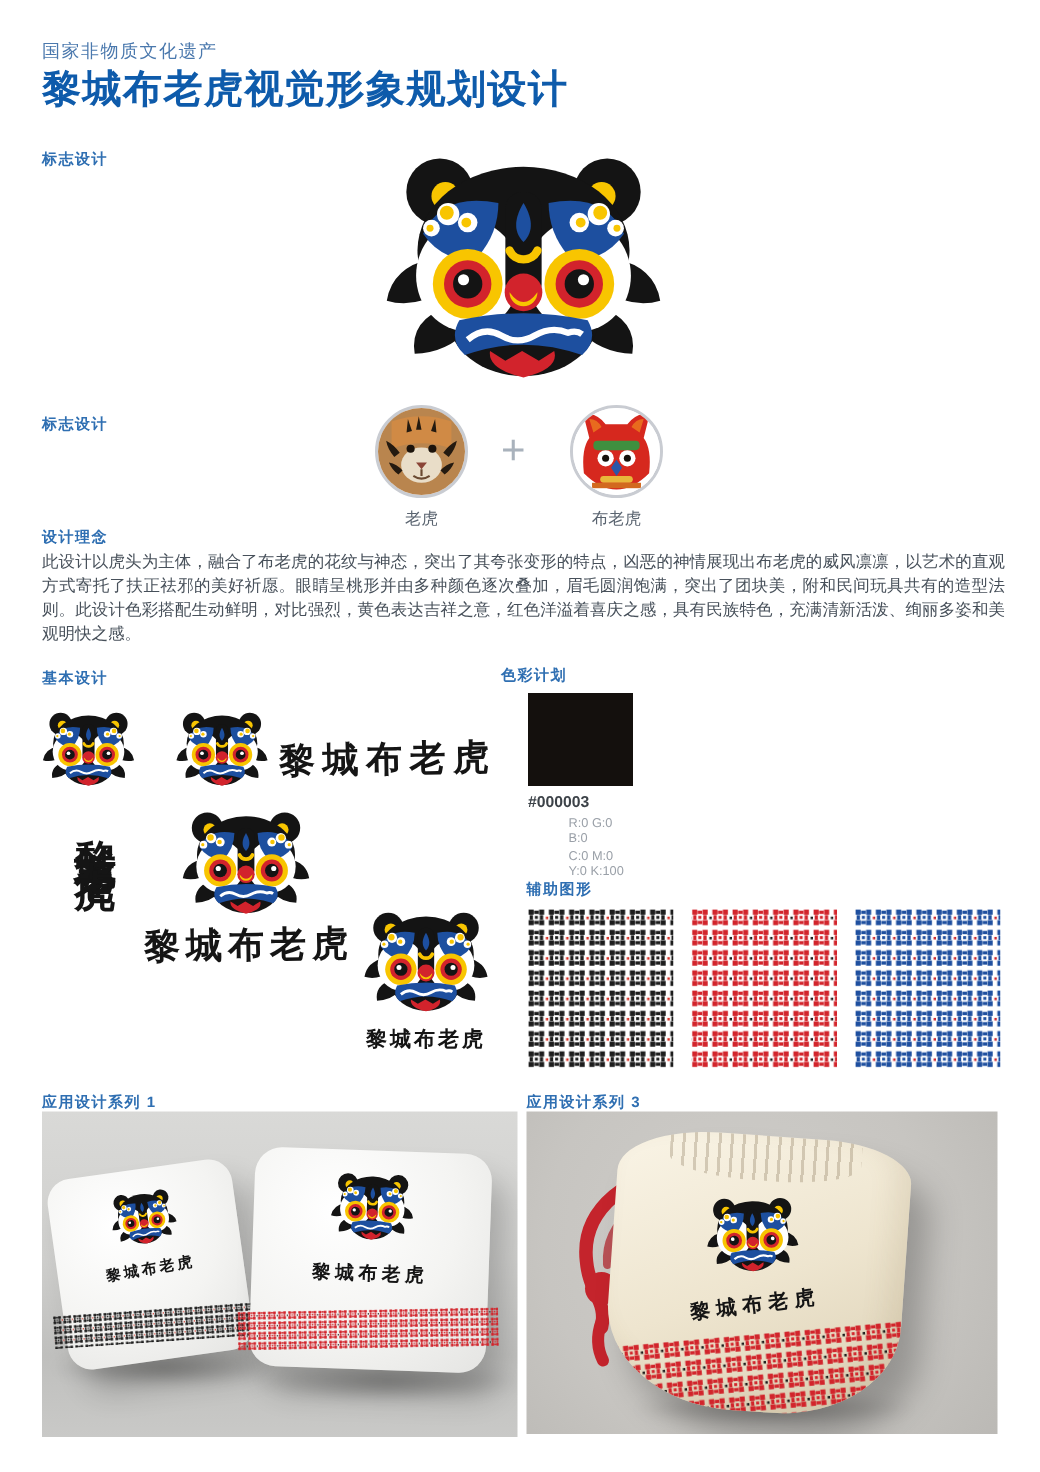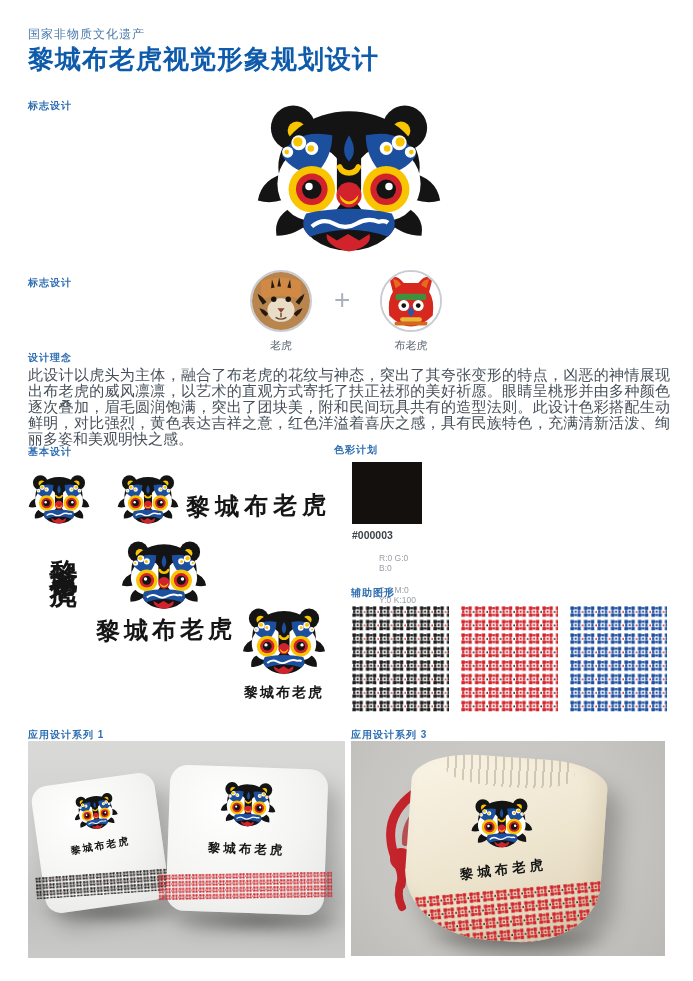--- a/index.html
+++ b/index.html
@@ -2,39 +2,39 @@
 <html style="--title_blue: #0e5bab; --label_blue: #2f6fb2; --tagline_blue: #4a78ad; --body_text: #47505a; --brand_black: #141414; --brand_blue: #1d4f9f; --brand_red: #d2232c; --brand_yellow: #f8c500; --pat_black_main: #1c1c1c; --pat_black_accent: #d23227; --pat_red_main: #d2242b; --pat_red_accent: #1c1c1c; --pat_blue_main: #1e4f9f; --pat_blue_accent: #cb2730;"><head>
 <meta charset="utf-8">
 <style>
   html,body{margin:0;padding:0;background:#fff;}
   .page{position:relative;width:693px;height:981px;background:#fff;overflow:hidden;
         font-family:"Liberation Sans","DejaVu Sans",sans-serif;}
   .abs{position:absolute;}
   .tagline{left:28px;top:26px;font-size:12px;color:var(--tagline_blue);letter-spacing:1px;text-align:center;}
   .title{left:28px;top:42px;font-size:26px;font-weight:bold;color:var(--title_blue);letter-spacing:1px;}
   .sec{font-size:10px;font-weight:bold;color:var(--label_blue);letter-spacing:1px;}
-  .para{left:28px;top:367px;width:642px;font-size:15px;line-height:16px;color:var(--body_text);
+  .para{left:28px;top:367px;width:642px;font-size:11px;line-height:16px;color:var(--body_text);
         text-align:justify;}
   .circle{width:62px;height:62px;border-radius:50%;border:2px solid #c9ccd2;overflow:hidden;background:#fff;box-sizing:border-box;}
   .circle svg{display:block;width:100%;height:100%;}
   .cap{width:66px;text-align:center;font-size:11px;color:#5a6470;}
   .plus{font-size:28px;color:#a9b2bc;font-weight:400;}
   .brush{font-weight:bold;color:#151515;white-space:nowrap;}
   .vert{writing-mode:vertical-rl;text-orientation:upright;}
   
   .ck{fill:var(--brand_black);} .cb{fill:var(--brand_blue);} .cr{fill:var(--brand_red);}
   .cy{fill:var(--brand_yellow);} .cw{fill:#ffffff;}
   
   .mK{fill:var(--pat_black_main);} .aK{fill:var(--pat_black_accent);}
   .mR{fill:var(--pat_red_main);}  .aR{fill:var(--pat_red_accent);}
   .mB{fill:var(--pat_blue_main);} .aB{fill:var(--pat_blue_accent);}
   .swatch{width:70px;}
   .swatch .chip{width:70px;height:62px;}
   .swatch .hex{margin-top:5px;font-size:10.5px;font-weight:bold;color:#3c4248;}
-  .swatch .ln{margin-top:12px;font-size:8.5px;color:#9aa0a8;padding-left:27px;}
+  .swatch .ln{margin-top:2px;font-size:8.5px;color:#9aa0a8;padding-left:27px;}
   .photo{overflow:hidden;}
   .photo1{left:28px;top:741px;width:317px;height:217px;
      background:linear-gradient(180deg,#d9d9d7 0%,#cfcfcd 45%,#bfbfbd 75%,#c9c9c7 100%);}
   .photo2{left:351px;top:741px;width:314px;height:215px;
      background:radial-gradient(circle at 45% 40%,#cfcdc9 0%,#c7c5c1 60%,#bbb9b5 100%);}
   .pillow{background:radial-gradient(circle at 35% 28%,#ffffff 0%,#f4f4f2 55%,#e4e4e2 100%);
      box-shadow:10px 16px 20px rgba(0,0,0,.20);}
   .pshadow{background:radial-gradient(ellipse at center,rgba(0,0,0,.30) 0%,rgba(0,0,0,0) 70%);
      filter:blur(4px);}
   .bag{background:linear-gradient(155deg,#f8f2e3 8%,#eee5cf 52%,#dcd1b6 96%);

